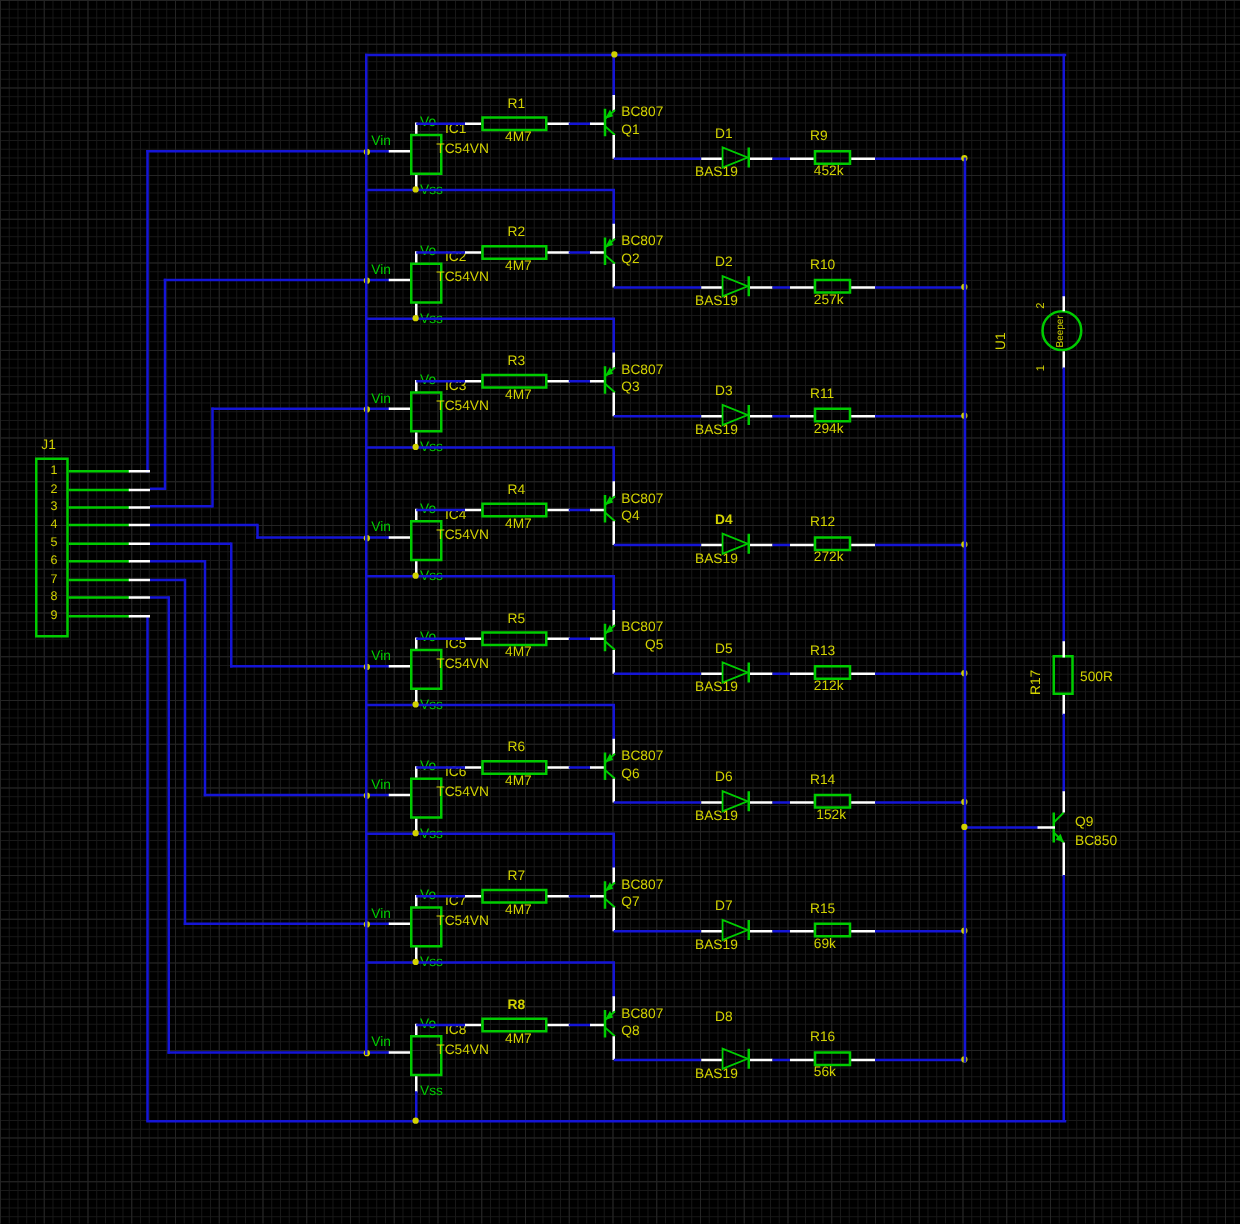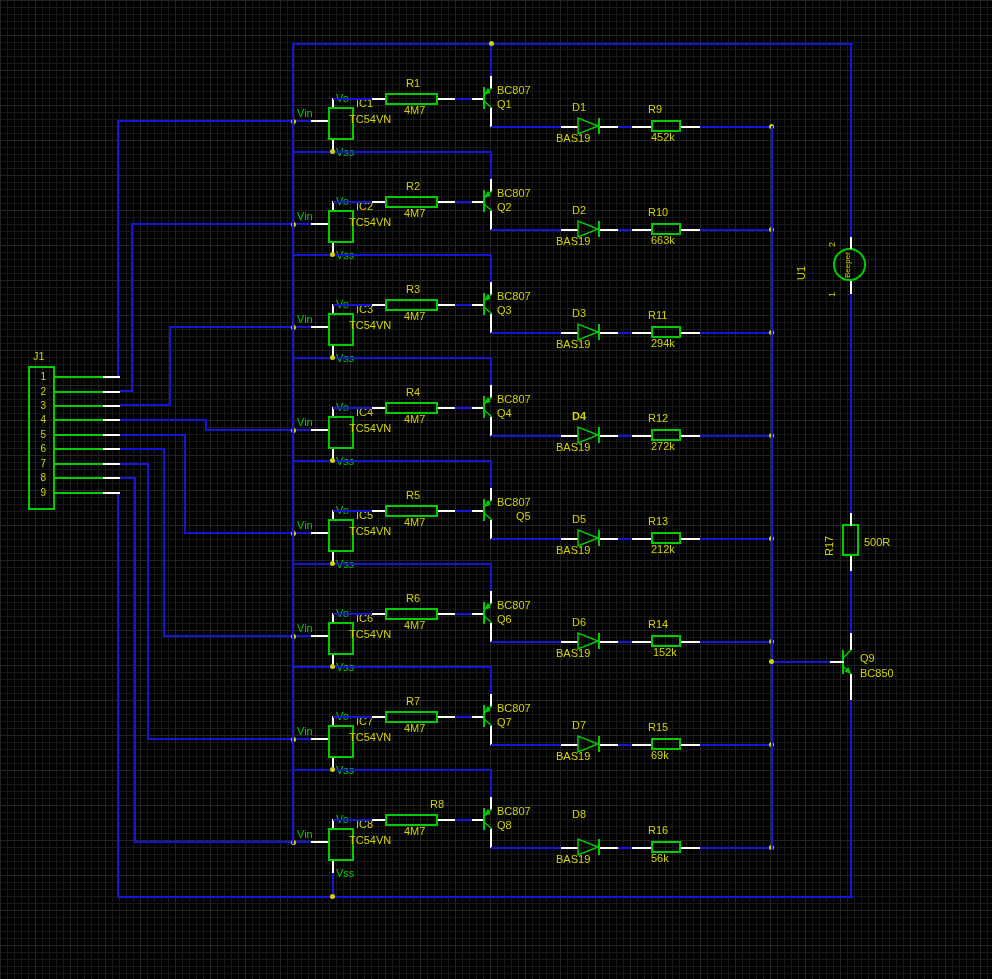--- a/index.html
+++ b/index.html
@@ -161,21 +161,21 @@
       <line x1="22" y1="2" x2="22" y2="18" stroke="#00cc00" stroke-width="2"></line>
     </svg>
     <div class="lbl" style="left:572px;top:101px;">D2</div>
     <div class="lbl" style="left:556px;top:132px;">BAS19</div>
     <div class="s" style="left:600px;top:126px;width:18px;height:2px;"></div>
     <div class="w" style="left:618px;top:126px;width:14px;height:2px;"></div>
 
     <div class="s" style="left:632px;top:126px;width:19px;height:2px;"></div>
     <div class="box" style="left:651px;top:120px;width:26px;height:8px;"></div>
     <div class="lbl" style="left:648px;top:103px;">R10</div>
-    <div class="lbl" style="left:651px;top:131px;">663k</div>
+    <div class="lbl" style="left:651px;top:131px;">257k</div>
     <div class="s" style="left:681px;top:126px;width:19px;height:2px;"></div>
     <div class="w" style="left:700px;top:126px;width:72px;height:2px;"></div>
     <div class="dot" style="left:769px;top:124px;"></div>
 
     <div class="w rail" style="left:292px;top:151px;width:200px;height:2px;"></div>
     <div class="dot rail-dot" style="left:330px;top:149px;"></div>
   </div>
 
   <div class="row" style="top: 206px;">
     <div class="w vin-wire" style="top: 120px; height: 2px; left: 169px; width: 143px;"></div>
@@ -471,21 +471,21 @@
     <div class="glbl" style="left:336px;top:92px;">Vo</div>
     <div class="s" style="left:332px;top:140px;width:2px;height:13px;"></div>
     <div class="glbl" style="left:336px;top:146px;">Vss</div>
     <div class="lbl" style="left:356px;top:97px;">IC8</div>
     <div class="lbl" style="left:349px;top:113px;">TC54VN</div>
     <div class="dot" style="left:291px;top:119px;"></div>
 
     <div class="w" style="left:333px;top:98px;width:40px;height:2px;"></div>
     <div class="s" style="left:372px;top:98px;width:13px;height:2px;"></div>
     <div class="box" style="left:385px;top:93px;width:49px;height:8px;"></div>
-    <div class="lbl" style="left:430px;top:77px;">R8</div>
+    <div class="lbl" style="left:406px;top:77px;font-weight:bold;">R8</div>
     <div class="lbl" style="left:404px;top:104px;">4M7</div>
     <div class="s" style="left:438px;top:98px;width:18px;height:2px;"></div>
     <div class="w" style="left:455px;top:98px;width:18px;height:2px;"></div>
     <div class="s" style="left:472px;top:98px;width:12px;height:2px;"></div>
 
     <div class="w emitter-blue" style="left:490px;top:49px;width:2px;height:28px;"></div>
     <div class="s" style="left:490px;top:76px;width:2px;height:13px;"></div>
     <svg class="q-svg" style="position:absolute;left:478px;top:82px;" width="24" height="32" viewBox="0 0 24 32">
       <line x1="6" y1="5" x2="6" y2="27" stroke="#00cc00" stroke-width="2"></line>
       <line x1="6" y1="13" x2="14" y2="6" stroke="#00cc00" stroke-width="1.5"></line>

